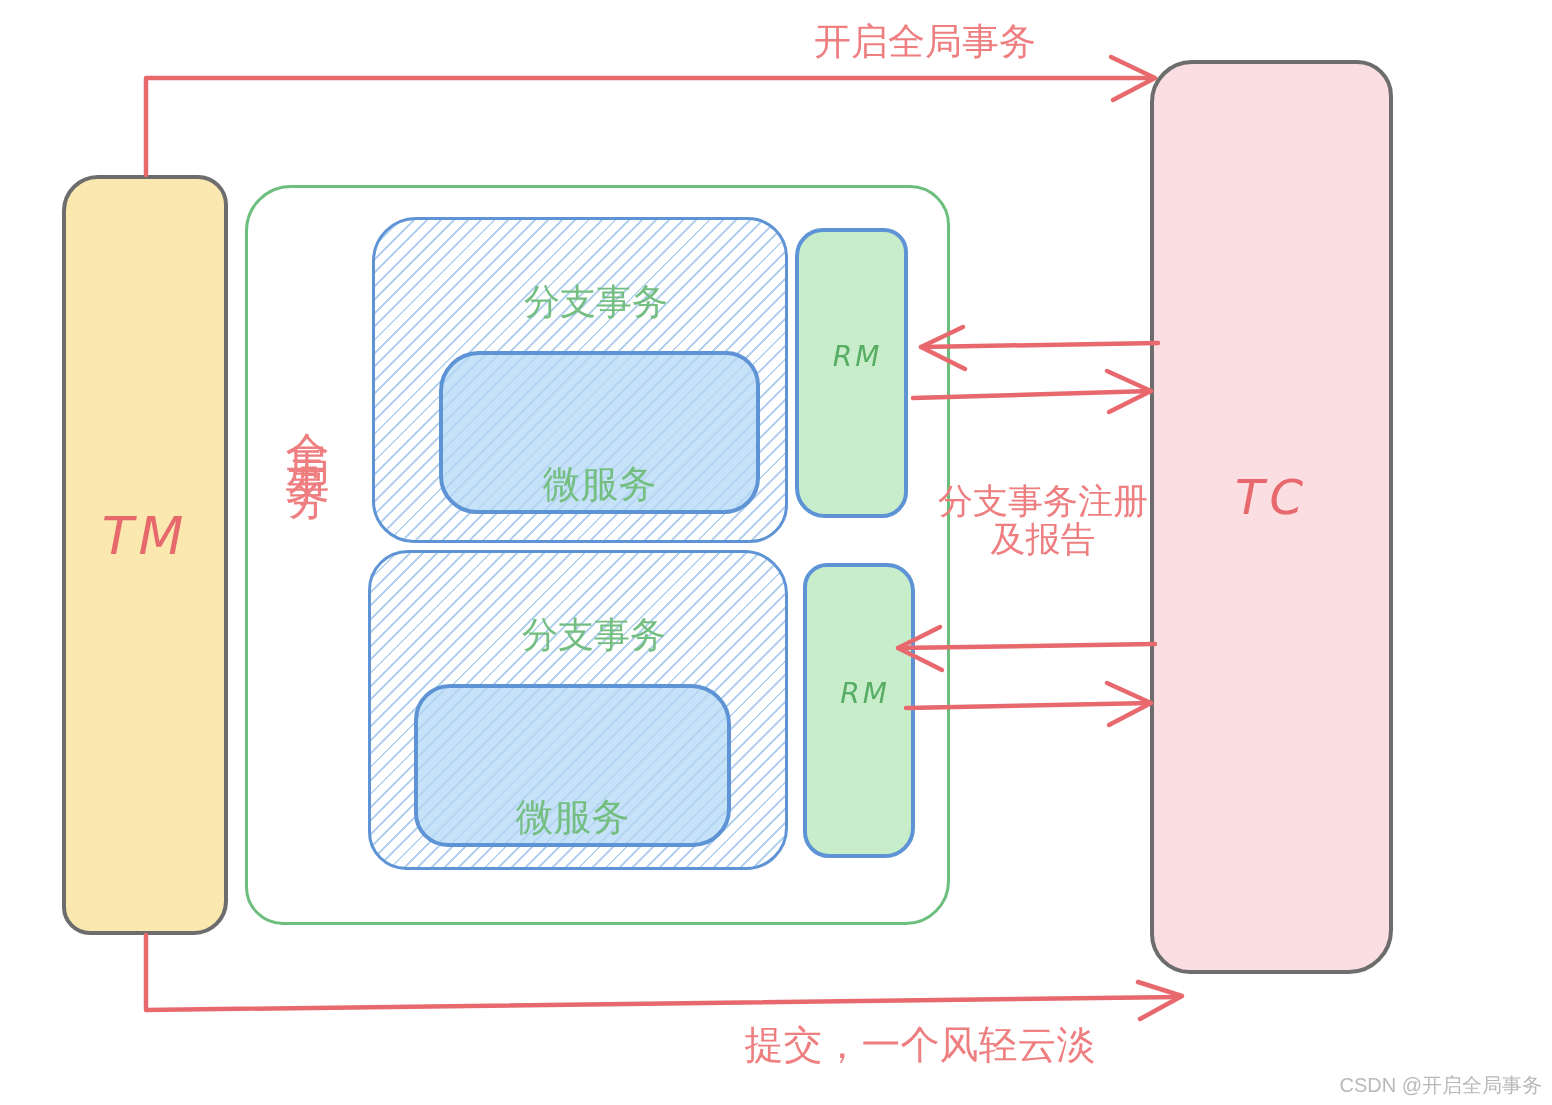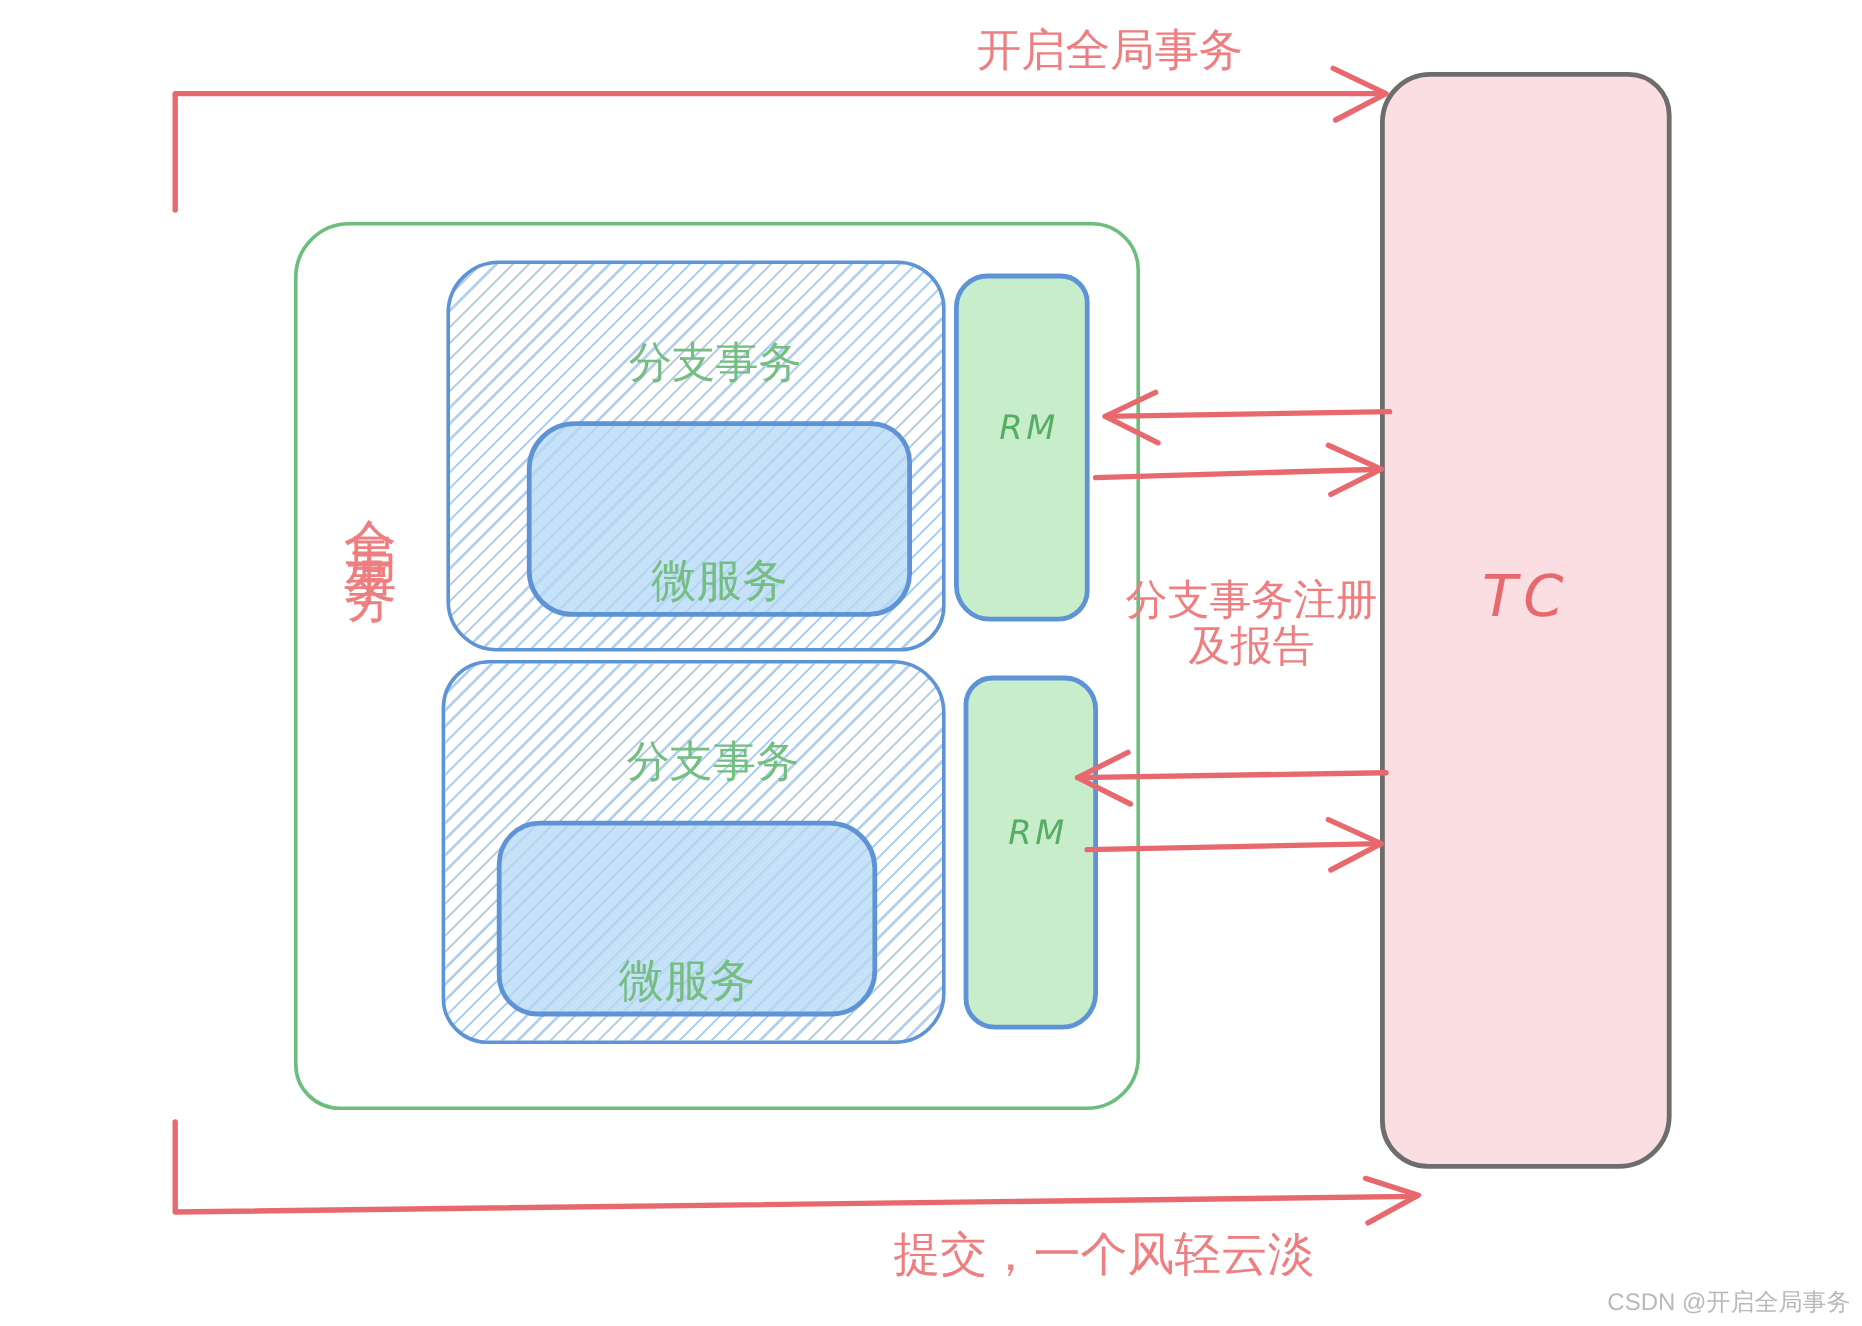--- a/index.html
+++ b/index.html
@@ -119,20 +119,23 @@
   }
 </style>
 </head>
 <body>
 
 <div class="canvas">
 
   <div class="box global-box"></div>
   <div class="global-label">全局事务</div>
 
+  <div class="box tm-box">
+    <span class="hand">TM</span>
+  </div>
 
   <div class="box tc-box">
     <span class="hand">TC</span>
   </div>
 
   <div class="box branch branch1">
     <div class="branch-label">分支事务</div>
     <div class="service service1">
       <span class="service-label">微服务</span>
     </div>

